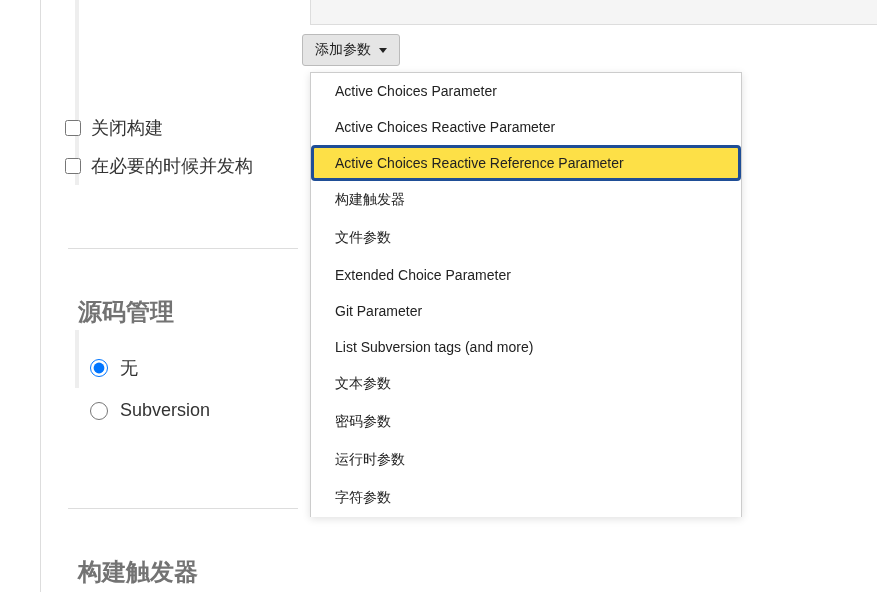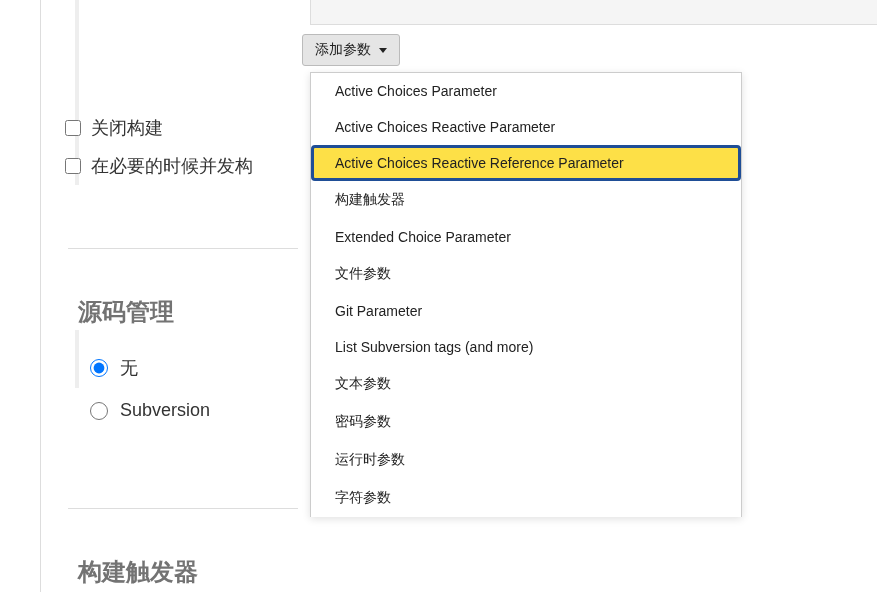--- a/index.html
+++ b/index.html
@@ -183,22 +183,22 @@
     <span>添加参数</span>
     <span class="caret"></span>
   </button>
 </div>
 
 <div class="dropdown-menu" id="dropdown-menu">
 <div class="dropdown-item">Active Choices Parameter</div>
     <div class="dropdown-item">Active Choices Reactive Parameter</div>
     <div class="dropdown-item highlighted">Active Choices Reactive Reference Parameter</div>
     <div class="dropdown-item">构建触发器</div>
+    <div class="dropdown-item">文件参数</div>
     <div class="dropdown-item">Extended Choice Parameter</div>
-    <div class="dropdown-item">文件参数</div>
     <div class="dropdown-item">Git Parameter</div>
     <div class="dropdown-item">List Subversion tags (and more)</div>
     <div class="dropdown-item">文本参数</div>
     <div class="dropdown-item">密码参数</div>
     <div class="dropdown-item">运行时参数</div>
     <div class="dropdown-item">字符参数</div>
   </div>
 
 <div class="checkbox-rows-wrapper">
   <div class="checkbox-row">

